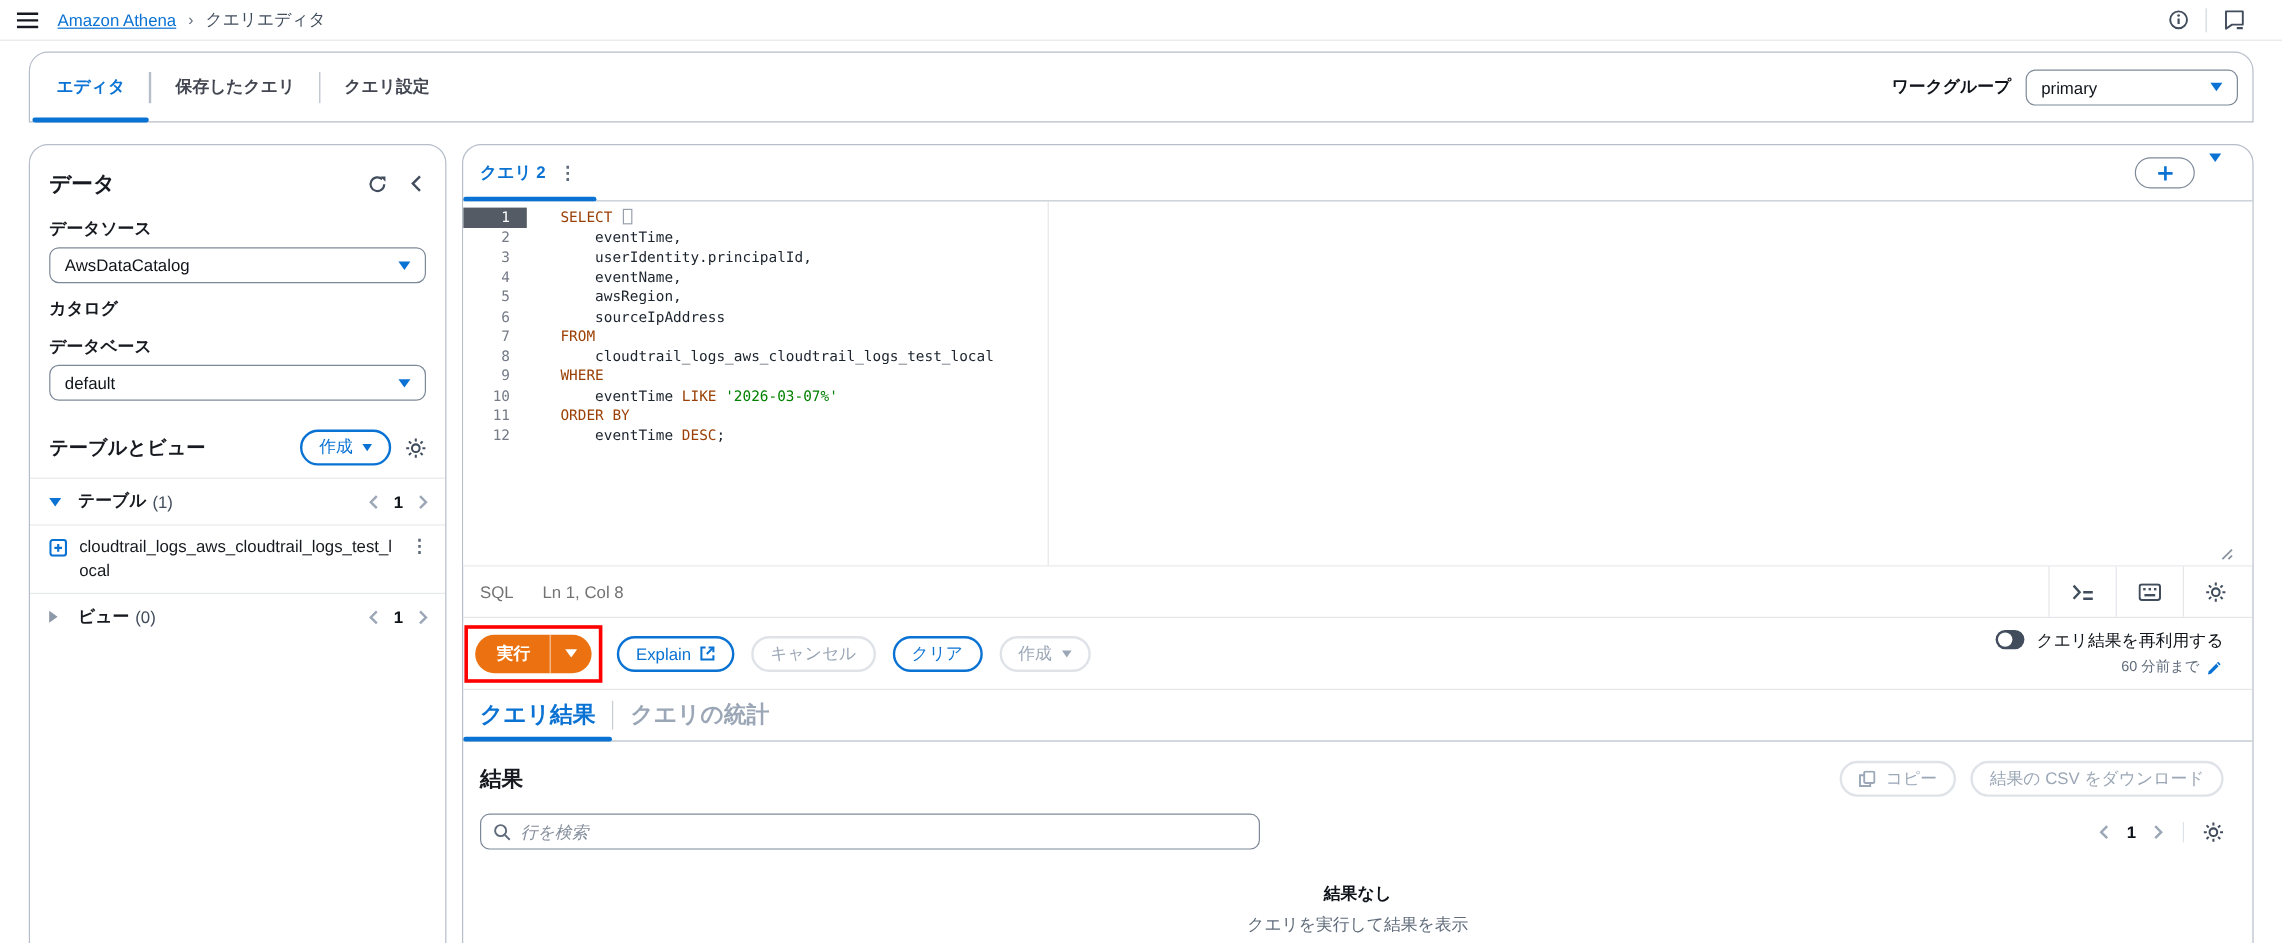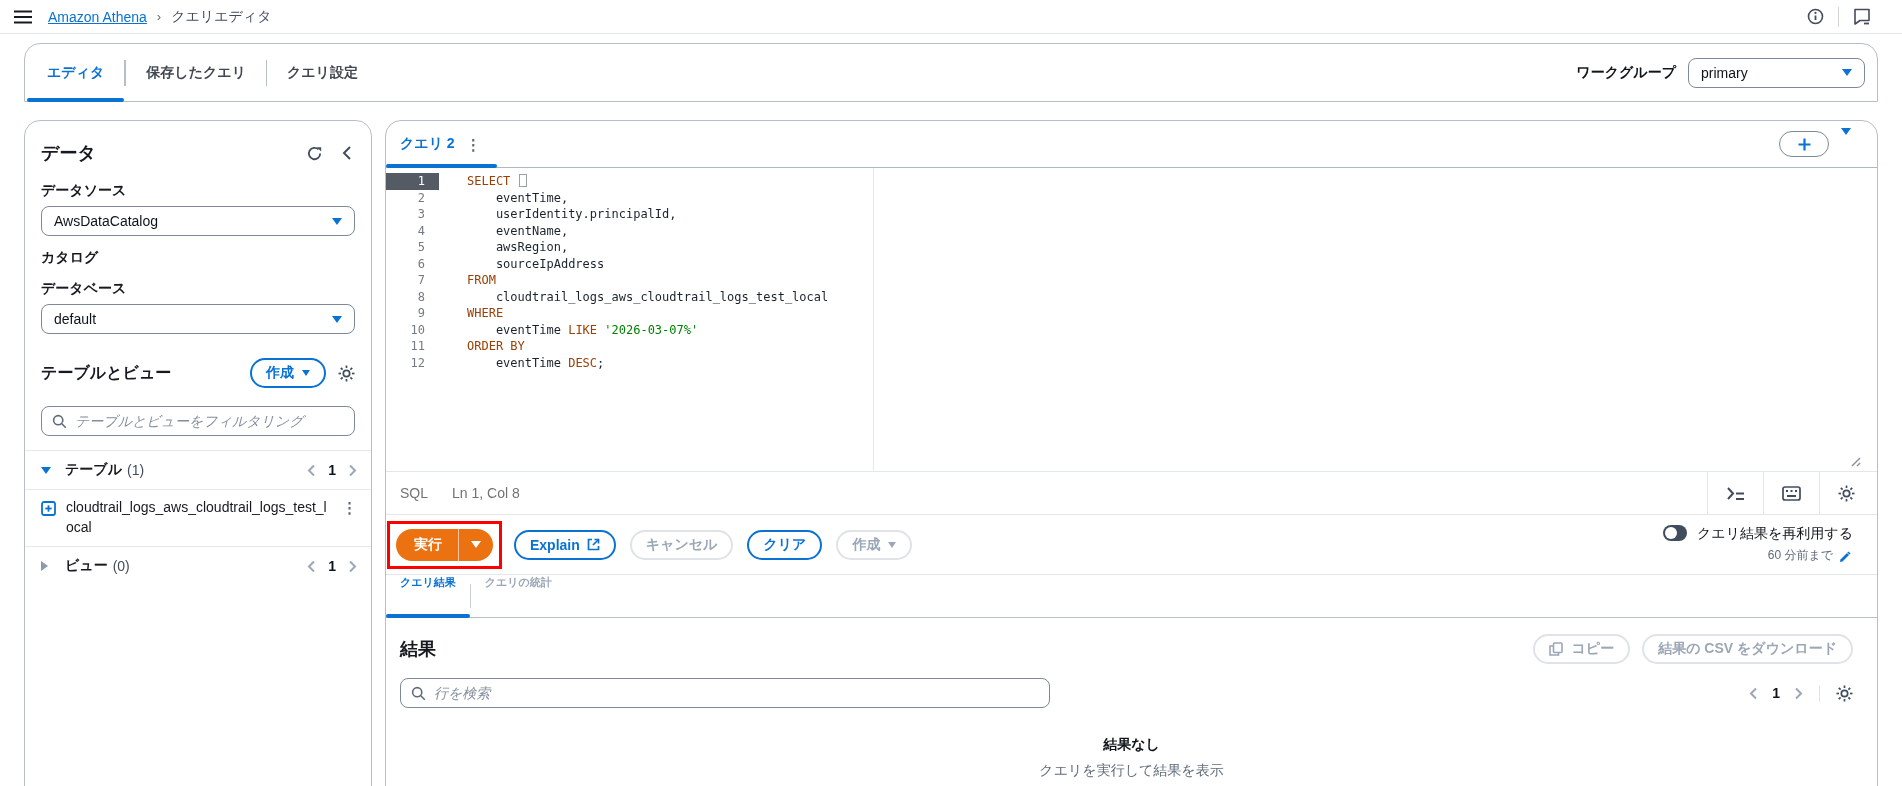--- a/index.html
+++ b/index.html
@@ -37,21 +37,21 @@
   .sidebar{position:absolute;left:24px;top:120px;width:348px;height:700px;
     border:1px solid #b6bec9;border-radius:16px 16px 0 0;background:#fff;overflow:hidden}
   .side-head{display:flex;align-items:center;padding:20px 16px 4px 16px}
   .side-title{font-size:18px;font-weight:bold;flex:1}
   .side-head .ic{cursor:pointer;padding:2px;margin-left:14px}
   .fieldblock{padding:0 16px}
   .flabel{font-size:14px;font-weight:bold;margin:13px 0 6px}
   .tv-row{display:flex;align-items:center;padding:24px 16px 10px 16px}
   .tv-title{font-size:16px;font-weight:bold;flex:1}
   .pill-btn{height:30px;border:2px solid #0972d3;border-radius:20px;display:inline-flex;align-items:center;
-    padding:0 14px;font-size:14px;font-weight:bold;color:#0972d3;background:#fff;cursor:pointer;white-space:nowrap}
+    padding:0 14px;font-size:14px;font-weight:normal;color:#0972d3;background:#fff;cursor:pointer;white-space:nowrap}
   .pill-btn .caret-down{border-top-color:#0972d3;margin-left:8px;border-left-width:4px;border-right-width:4px;border-top-width:6px}
   .gear-btn{margin-left:12px;cursor:pointer}
   .filterwrap{padding:8px 16px 14px}
   .searchbox{height:30px;border:1px solid #7d8998;border-radius:8px;display:flex;align-items:center;padding:0 10px;background:#fff}
   .searchbox input{border:none;outline:none;flex:1;font-size:14px;font-style:italic;color:#414d5c;margin-left:8px;background:transparent;font-family:"Liberation Sans",sans-serif}
   .searchbox input::placeholder{color:#848e9c;font-style:italic}
   .hdiv{height:1px;background:#e6e9ec}
   .tree-row{height:38px;display:flex;align-items:center;padding:0 14px 0 16px}
   .tree-caret{width:18px;display:flex;justify-content:flex-start;cursor:pointer}
   .tri-down{width:0;height:0;border-left:5px solid transparent;border-right:5px solid transparent;border-top:7px solid #0972d3}
@@ -111,21 +111,21 @@
   .ext-ic{margin-left:7px}
   .reuse-block{margin-left:auto;display:flex;flex-direction:column;align-items:flex-end;gap:4px}
   .reuse-line{display:flex;align-items:flex-start;gap:10px}
   .toggle{width:24px;height:16px;border-radius:8px;background:#414d5c;position:relative;cursor:pointer}
   .toggle .knob{position:absolute;left:2px;top:2px;width:12px;height:12px;border-radius:50%;background:#fff}
   .reuse-label{font-size:14px;color:#0f141a}
   .reuse-until{display:flex;align-items:center;gap:6px;font-size:12px;color:#5f6b7a}
 
   
   .res-tabs{height:44px;border-top:1px solid #e4e7ea;border-bottom:1px solid #b6bec9;display:flex;align-items:stretch}
-  .res-tab{position:relative;display:flex;padding:0 14px;font-size:11px;font-weight:bold;cursor:pointer}
+  .res-tab{position:relative;display:flex;align-items:center;padding:0 14px;font-size:19px;font-weight:bold;cursor:pointer}
   .res-tab.active{color:#0972d3}
   .res-tab.active::after{content:"";position:absolute;left:0;right:0;bottom:-1px;height:4px;background:#0972d3;border-radius:2px}
   .res-tab.disabled{color:#9ba7b6;cursor:default}
   .res-vdiv{width:1px;height:24px;background:#c6ccd3;align-self:center}
 
   
   .res-toolbar{display:flex;align-items:center;padding:16px 24px 0 14px}
   .res-heading{font-size:18px;font-weight:bold;flex:1}
   .res-btns{display:flex;gap:12px}
   .res-btns .pill-btn{gap:8px}
@@ -243,29 +243,20 @@
               <line x1="14" y1="8.5" x2="16.5" y2="8.5"></line>
               <line x1="2.8" y1="2.8" x2="4.6" y2="4.6"></line>
               <line x1="12.4" y1="12.4" x2="14.2" y2="14.2"></line>
               <line x1="2.8" y1="14.2" x2="4.6" y2="12.4"></line>
               <line x1="12.4" y1="4.6" x2="14.2" y2="2.8"></line>
             </g>
           </g>
         </svg>
     </span>
   </div>
-  <div class="filterwrap">
-    <div class="searchbox">
-      <svg width="15" height="15" viewBox="0 0 15 15">
-          <circle cx="6.2" cy="6.2" r="4.6" fill="none" stroke="#5f6b7a" stroke-width="1.6"></circle>
-          <line x1="9.8" y1="9.8" x2="13.8" y2="13.8" stroke="#5f6b7a" stroke-width="1.6"></line>
-        </svg>
-      <input type="text" placeholder="テーブルとビューをフィルタリング" style="">
-    </div>
-  </div>
   <div class="hdiv"></div>
   <div class="tree-row">
     <span class="tree-caret">
         <span class="tri-down"></span>
       </span>
     <span class="tree-label">テーブル</span>
     <span class="tree-count">(1)</span>
     <span class="mini-pager">
       <span class="pg-btn">
           <svg width="9" height="13" viewBox="0 0 9 13">

